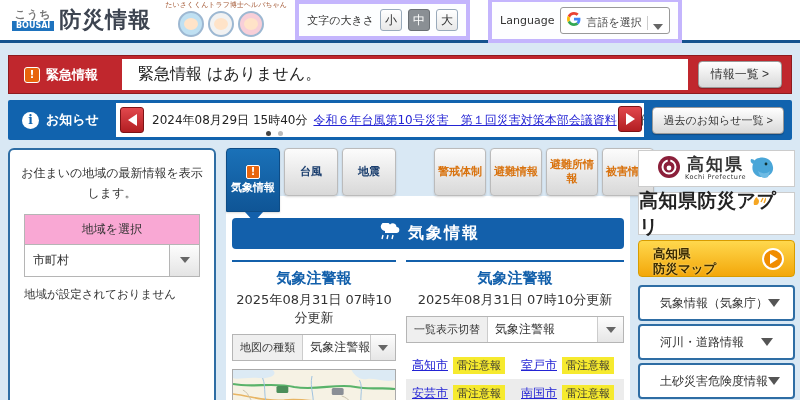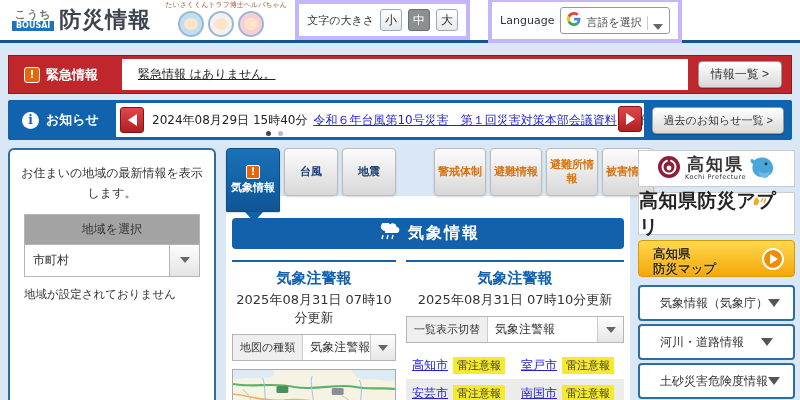--- a/index.html
+++ b/index.html
@@ -34,21 +34,21 @@
   .caret-down { width:0; height:0; border-left:5px solid transparent; border-right:5px solid transparent; border-top:6px solid #666; }
 
   
   .emergency { position:absolute; left:8px; top:55px; width:784px; height:39px; background:#c0272d;
                border:1px solid #8e1b1f; display:flex; align-items:stretch; padding:3px; }
   .em-label { width:110px; display:flex; align-items:center; gap:6px; padding-left:12px; }
   .em-icon { width:16px; height:16px; background:#e8650d; border:1px solid #fff; border-radius:3px;
              color:#fff; font-size:11px; font-weight:bold; display:flex; align-items:center; justify-content:center; }
   .em-text { color:#fff; font-size:13px; font-weight:bold; white-space:nowrap; }
   .em-panel { flex:1; background:#fff; display:flex; align-items:center; padding:0 10px 0 16px; }
-  .em-msg { font-size:12px; color:#222; flex:1;text-decoration:underline; }
+  .em-msg { font-size:16px; color:#222; flex:1; }
   .gray-btn { font-size:12px; color:#333; background:linear-gradient(#fff,#d9d9d9); border:1px solid #999;
               border-radius:4px; padding:4px 12px; white-space:nowrap; cursor:pointer; box-shadow:0 1px 1px rgba(0,0,0,.25); }
   .em-btnwrap { display:flex; align-items:center; padding:0 6px 0 10px; }
 
   
   .news { position:absolute; left:8px; top:100px; width:784px; height:40px; background:#1163ae;
           border-radius:2px; display:flex; align-items:center; }
   .news-label { width:108px; display:flex; align-items:center; gap:7px; padding-left:14px; }
   .info-icon { width:17px; height:17px; border-radius:50%; background:#fff; color:#1163ae; font-weight:bold;
                font-size:12px; display:flex; align-items:center; justify-content:center; font-family:"DejaVu Serif",serif; }
@@ -65,21 +65,21 @@
   .news-dots { position:absolute; left:150px; bottom:1px; display:flex; gap:7px; }
   .dot { width:5px; height:5px; border-radius:50%; }
   .dot.on { background:#444; } .dot.off { background:#bbb; }
   .news-histwrap { padding:0 8px; }
   .news-histwrap .gray-btn { font-size:11px; padding:5px 10px; }
 
   
   .left-panel { position:absolute; left:8px; top:148px; width:208px; height:260px; background:#fff;
                 border:2px solid #2e6da4; border-radius:6px; }
   .lp-desc { font-size:12px; color:#333; text-align:center; line-height:1.7; padding:13px 10px 8px; }
-  .lp-selhead { margin:2px 14px 0; background:#a3a3a3; border:1px solid #b5b5b5; font-size:12px; color:#333;
+  .lp-selhead { margin:2px 14px 0; background:#f9a8d4; border:1px solid #b5b5b5; font-size:12px; color:#333;
                 text-align:center; padding:6px 0; }
   .lp-select { margin:0 14px; height:32px; background:#fff; border:1px solid #b5b5b5; border-top:none;
                display:flex; align-items:center; cursor:pointer; }
   .lp-selval { flex:1; font-size:12px; color:#333; padding-left:8px; }
   .lp-arrowbox { width:30px; align-self:stretch; border-left:1px solid #b5b5b5; background:linear-gradient(#fdfdfd,#e4e4e4);
                  display:flex; align-items:center; justify-content:center; }
   .lp-status { font-size:11.5px; color:#333; padding:10px 14px; }
 
   
   .main-panel { position:absolute; left:226px; top:196px; width:404px; height:204px; background:#fff; }

